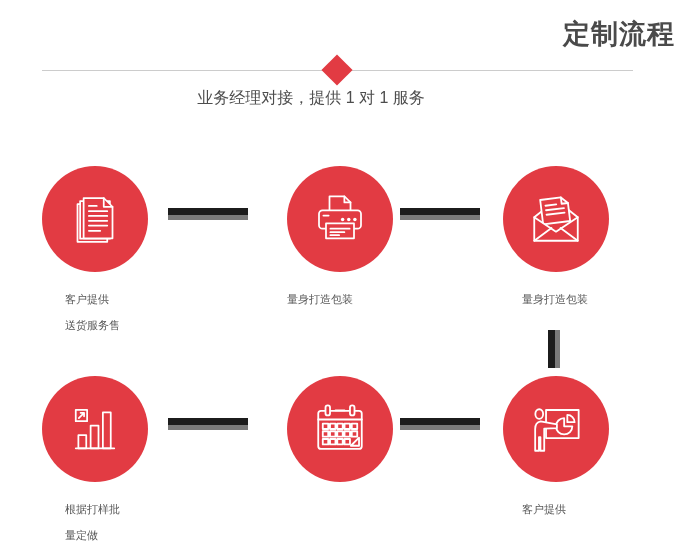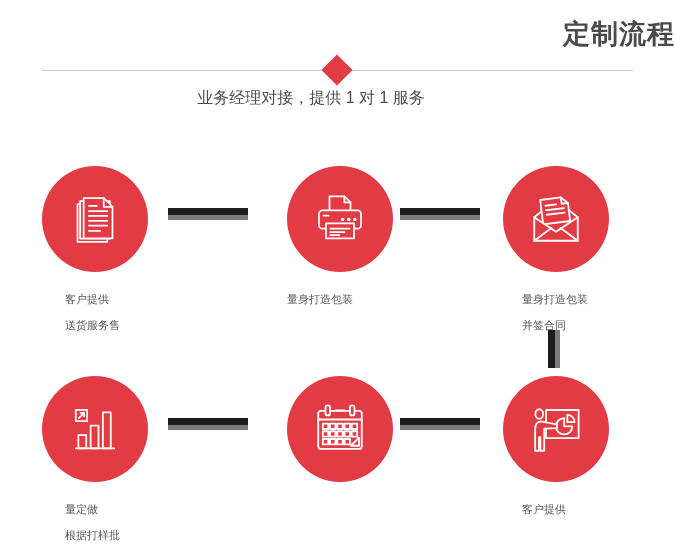--- a/index.html
+++ b/index.html
@@ -117,36 +117,35 @@
         <path class="stf" d="M16 9 H39 L46 16 V36 H16 Z"></path>
         <path class="st" d="M39 9 V16 H46"></path>
         <path class="st" d="M21 16 H33 M21 21 H41 M21 26 H41"></path>
       </g>
       <path class="stf" d="M8 30 V56 H56 V30 L32 46 Z"></path>
       <path class="st" d="M8 56 L27 42 M56 56 L37 42"></path>
     </svg>
   </div>
   <div class="step-label l3">
     <div>量身打造包装</div>
-    <div>并签合同</div>
   </div>
 
   <div class="circle c4">
     <svg viewBox="0 0 64 64" width="56" height="56">
       <path class="st" d="M10 54 H54"></path>
       <rect class="st" x="13" y="39" width="9" height="15"></rect>
       <rect class="st" x="27" y="28" width="9" height="26"></rect>
       <rect class="st" x="41" y="13" width="9" height="41"></rect>
       <rect class="stf" x="10" y="10" width="13" height="13"></rect>
       <path class="st" d="M13.5 19.5 L19.5 13.5 M15.5 13.5 H19.5 V17.5"></path>
     </svg>
   </div>
   <div class="step-label l4">
+    <div>根据打样批</div>
     <div>量定做</div>
-    <div>根据打样批</div>
   </div>
 
   <div class="circle c5">
     <svg viewBox="0 0 64 64" width="58" height="58">
       <rect class="stf" x="8" y="12" width="48" height="42" rx="3"></rect>
       <path class="st" d="M8 21.5 H56"></path>
       <rect class="stf" x="16" y="6" width="5" height="11" rx="2.5"></rect>
       <rect class="stf" x="43" y="6" width="5" height="11" rx="2.5"></rect>
       <path class="st" d="M27 11.5 H37"></path>
       <path class="st" d="M13 26 h6 v6 h-6 z M21 26 h6 v6 h-6 z M29 26 h6 v6 h-6 z M37 26 h6 v6 h-6 z M45 26 h6 v6 h-6 z"></path>

